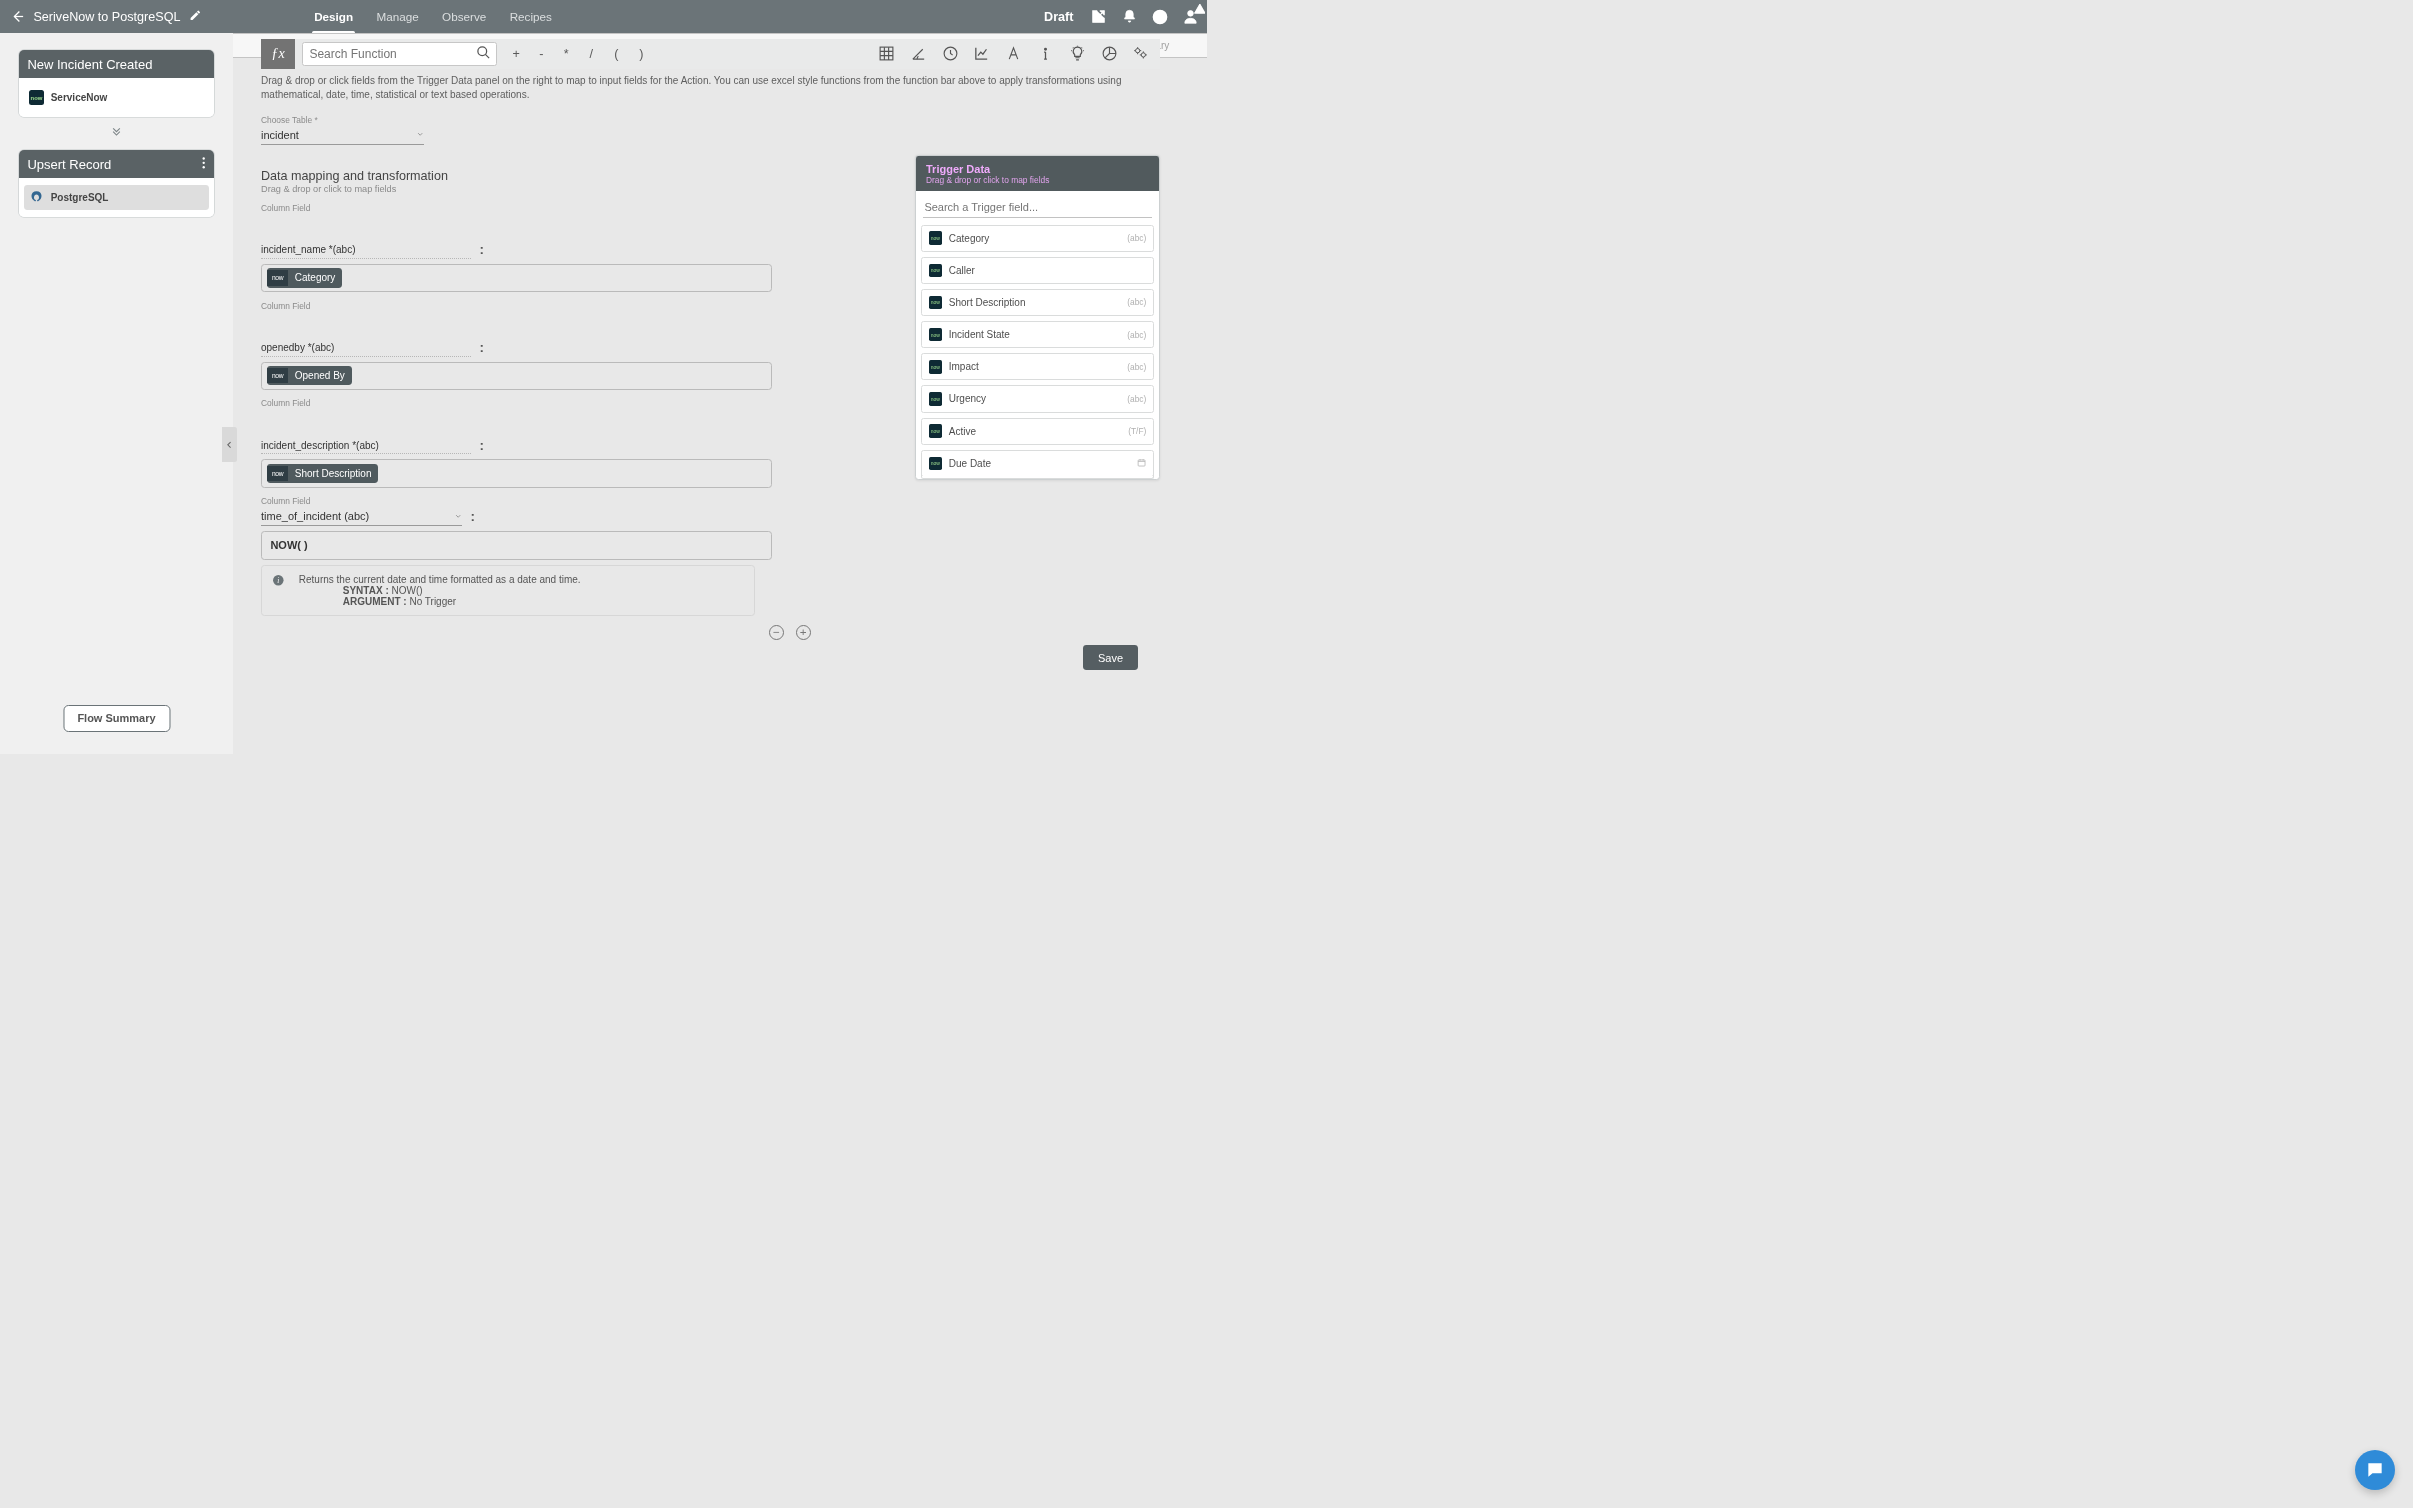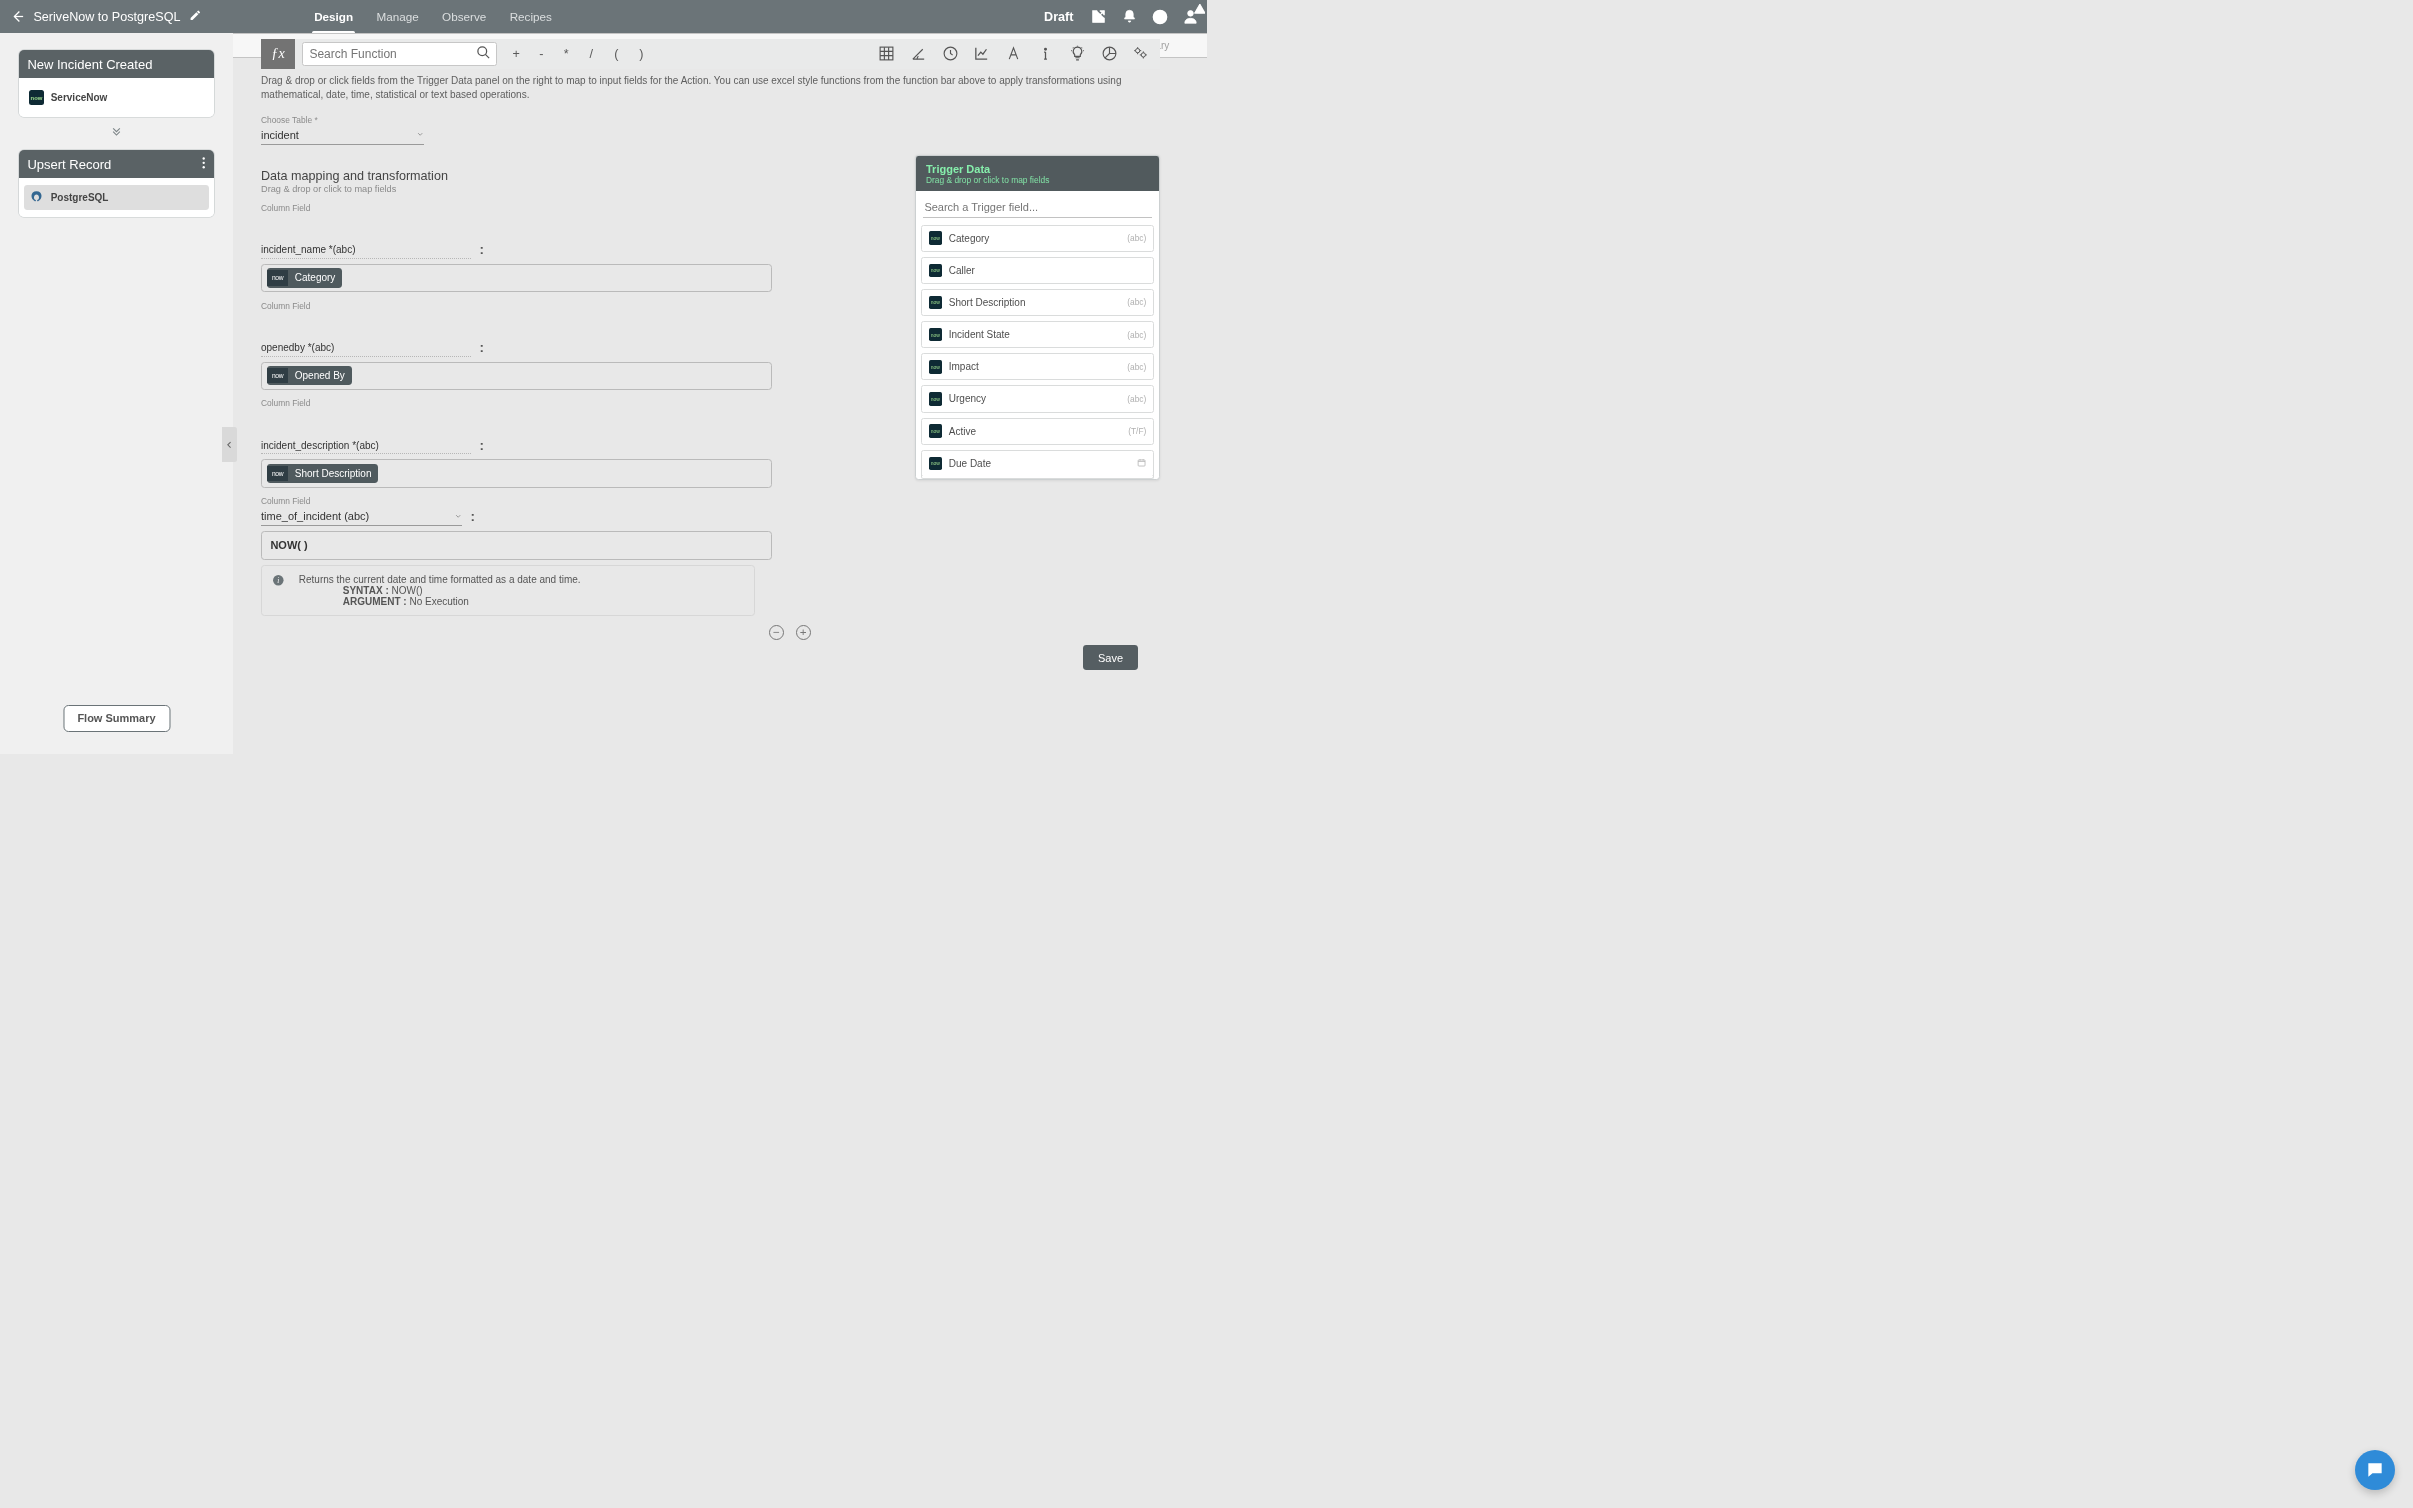--- a/index.html
+++ b/index.html
@@ -101,21 +101,21 @@
   .dropzone.func{font-weight:700;font-size:11px;color:#333;padding:6.7px 8.4px;}
   .help-box{border:0.8px solid #d7d7d7;border-radius:3.4px;padding:8.4px 10px;margin-top:5px;width:494px;font-size:10px;color:#555;}
   .help-box .row{display:flex;gap:13.4px;}
   .help-box .info-ic{flex:0 0 13.4px;}
   .help-box .bold{font-weight:700;padding-left:44px;}
   .add-remove{display:flex;gap:11.7px;margin:8.4px 0 0 536px;}
   .add-remove .circ{width:15px;height:15px;border:1.7px solid #777;border-radius:50%;display:flex;align-items:center;justify-content:center;font-size:11.7px;color:#777;cursor:pointer;line-height:1;}
   .save-btn{position:absolute;right:69px;top:612px;background:var(--save-bg);color:#fff;border:none;border-radius:3.4px;padding:6.7px 15px;font-size:11px;cursor:pointer;}
   
   .trigger-panel{position:absolute;top:122px;right:47px;width:245px;border:0.8px solid #ccd0d1;border-radius:3.4px;background:#fff;overflow:hidden;box-shadow:0 0.8px 2.5px rgba(0,0,0,0.08);}
-  .trigger-head{background:var(--panel-head);color:#86efac;padding:6.7px 10px;}
+  .trigger-head{background:var(--panel-head);color:#f0abfc;padding:6.7px 10px;}
   .trigger-head .th-title{font-size:11px;font-weight:600;}
   .trigger-head .th-sub{font-size:8.4px;opacity:.9;}
   .t-search{width:calc(100% - 13.4px);margin:6.7px;border:none;border-bottom:0.8px solid #c2c2c2;outline:none;font-size:11px;padding:3.4px 1.7px;color:#666;}
   .t-list{padding:0 5px 5px;max-height:251px;overflow:hidden;}
   .t-item{border:0.8px solid #dadcdc;border-radius:2.5px;margin-bottom:5px;padding:5.9px 6.7px;display:flex;align-items:center;gap:6.7px;font-size:10px;cursor:grab;}
   .t-item .tlogo{width:13.4px;height:13.4px;background:#0e2a34;border-radius:1.7px;font-size:5px;color:#9ddc8f;display:flex;align-items:center;justify-content:center;}
   .t-item .ttype{color:#b0b0b0;font-size:8.4px;margin-left:auto;}
   .t-partial{height:8.4px;border:0.8px solid #dadcdc;border-top:none;border-radius:0 0 2.5px 2.5px;margin:-5px 5px 0;}
   
   .chat-bubble{position:fixed;right:18.4px;bottom:18.4px;width:40px;height:40px;border-radius:50%;background:#2f8bd8;display:flex;align-items:center;justify-content:center;cursor:pointer;box-shadow:0 3.4px 8.4px rgba(0,0,0,.2);}
@@ -423,21 +423,21 @@
           <div class="row">
             <span class="info-ic">
               <svg width="12.6" height="12.6" viewBox="0 0 24 24" style="font-size:12px">
                   <circle cx="12" cy="12" r="10" fill="#6b7478"></circle>
                   <text x="12" y="17" text-anchor="middle" font-size="14" fill="#fff" font-family="serif" font-style="italic">i</text>
                 </svg>
             </span>
             <div>
               <div>Returns the current date and time formatted as a date and time.</div>
               <div><span class="bold">SYNTAX :</span> <span>NOW()</span></div>
-              <div><span class="bold">ARGUMENT :</span> <span>No Execution</span></div>
+              <div><span class="bold">ARGUMENT :</span> <span>No Trigger</span></div>
             </div>
           </div>
         </div>
       </div>
     </div>
 
     <div class="add-remove">
       <span class="circ">−</span>
       <span class="circ">+</span>
     </div>

